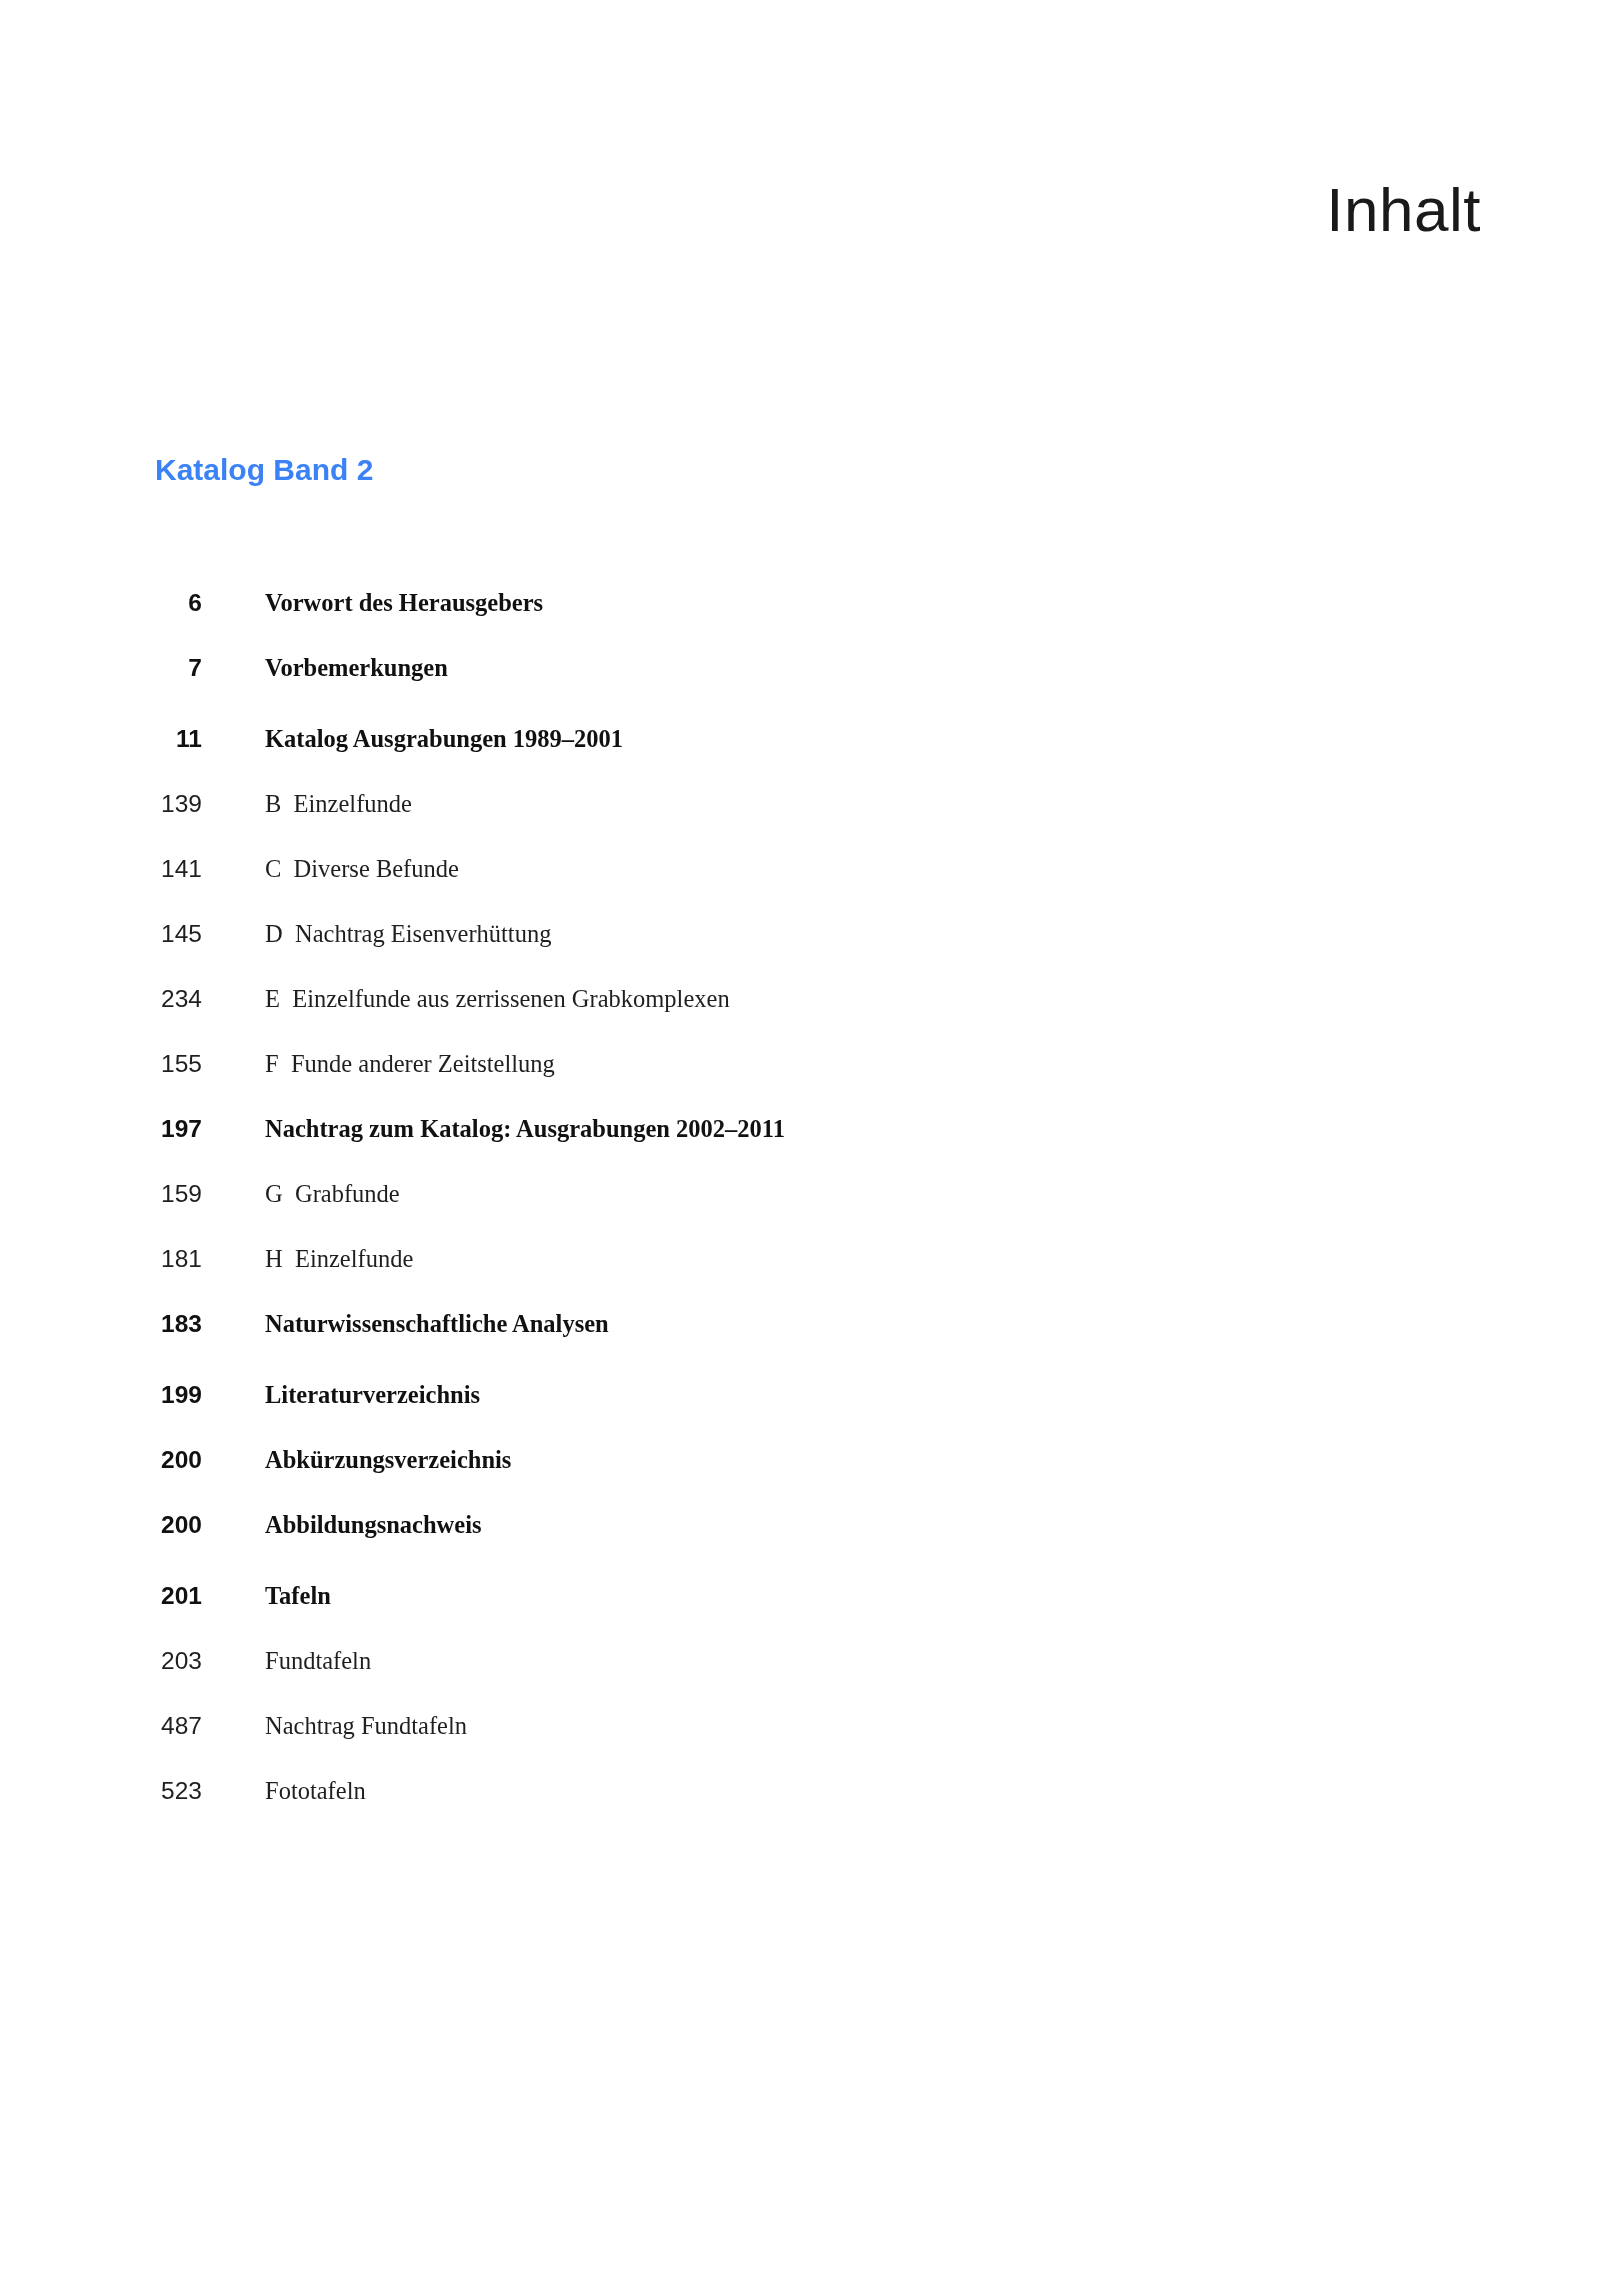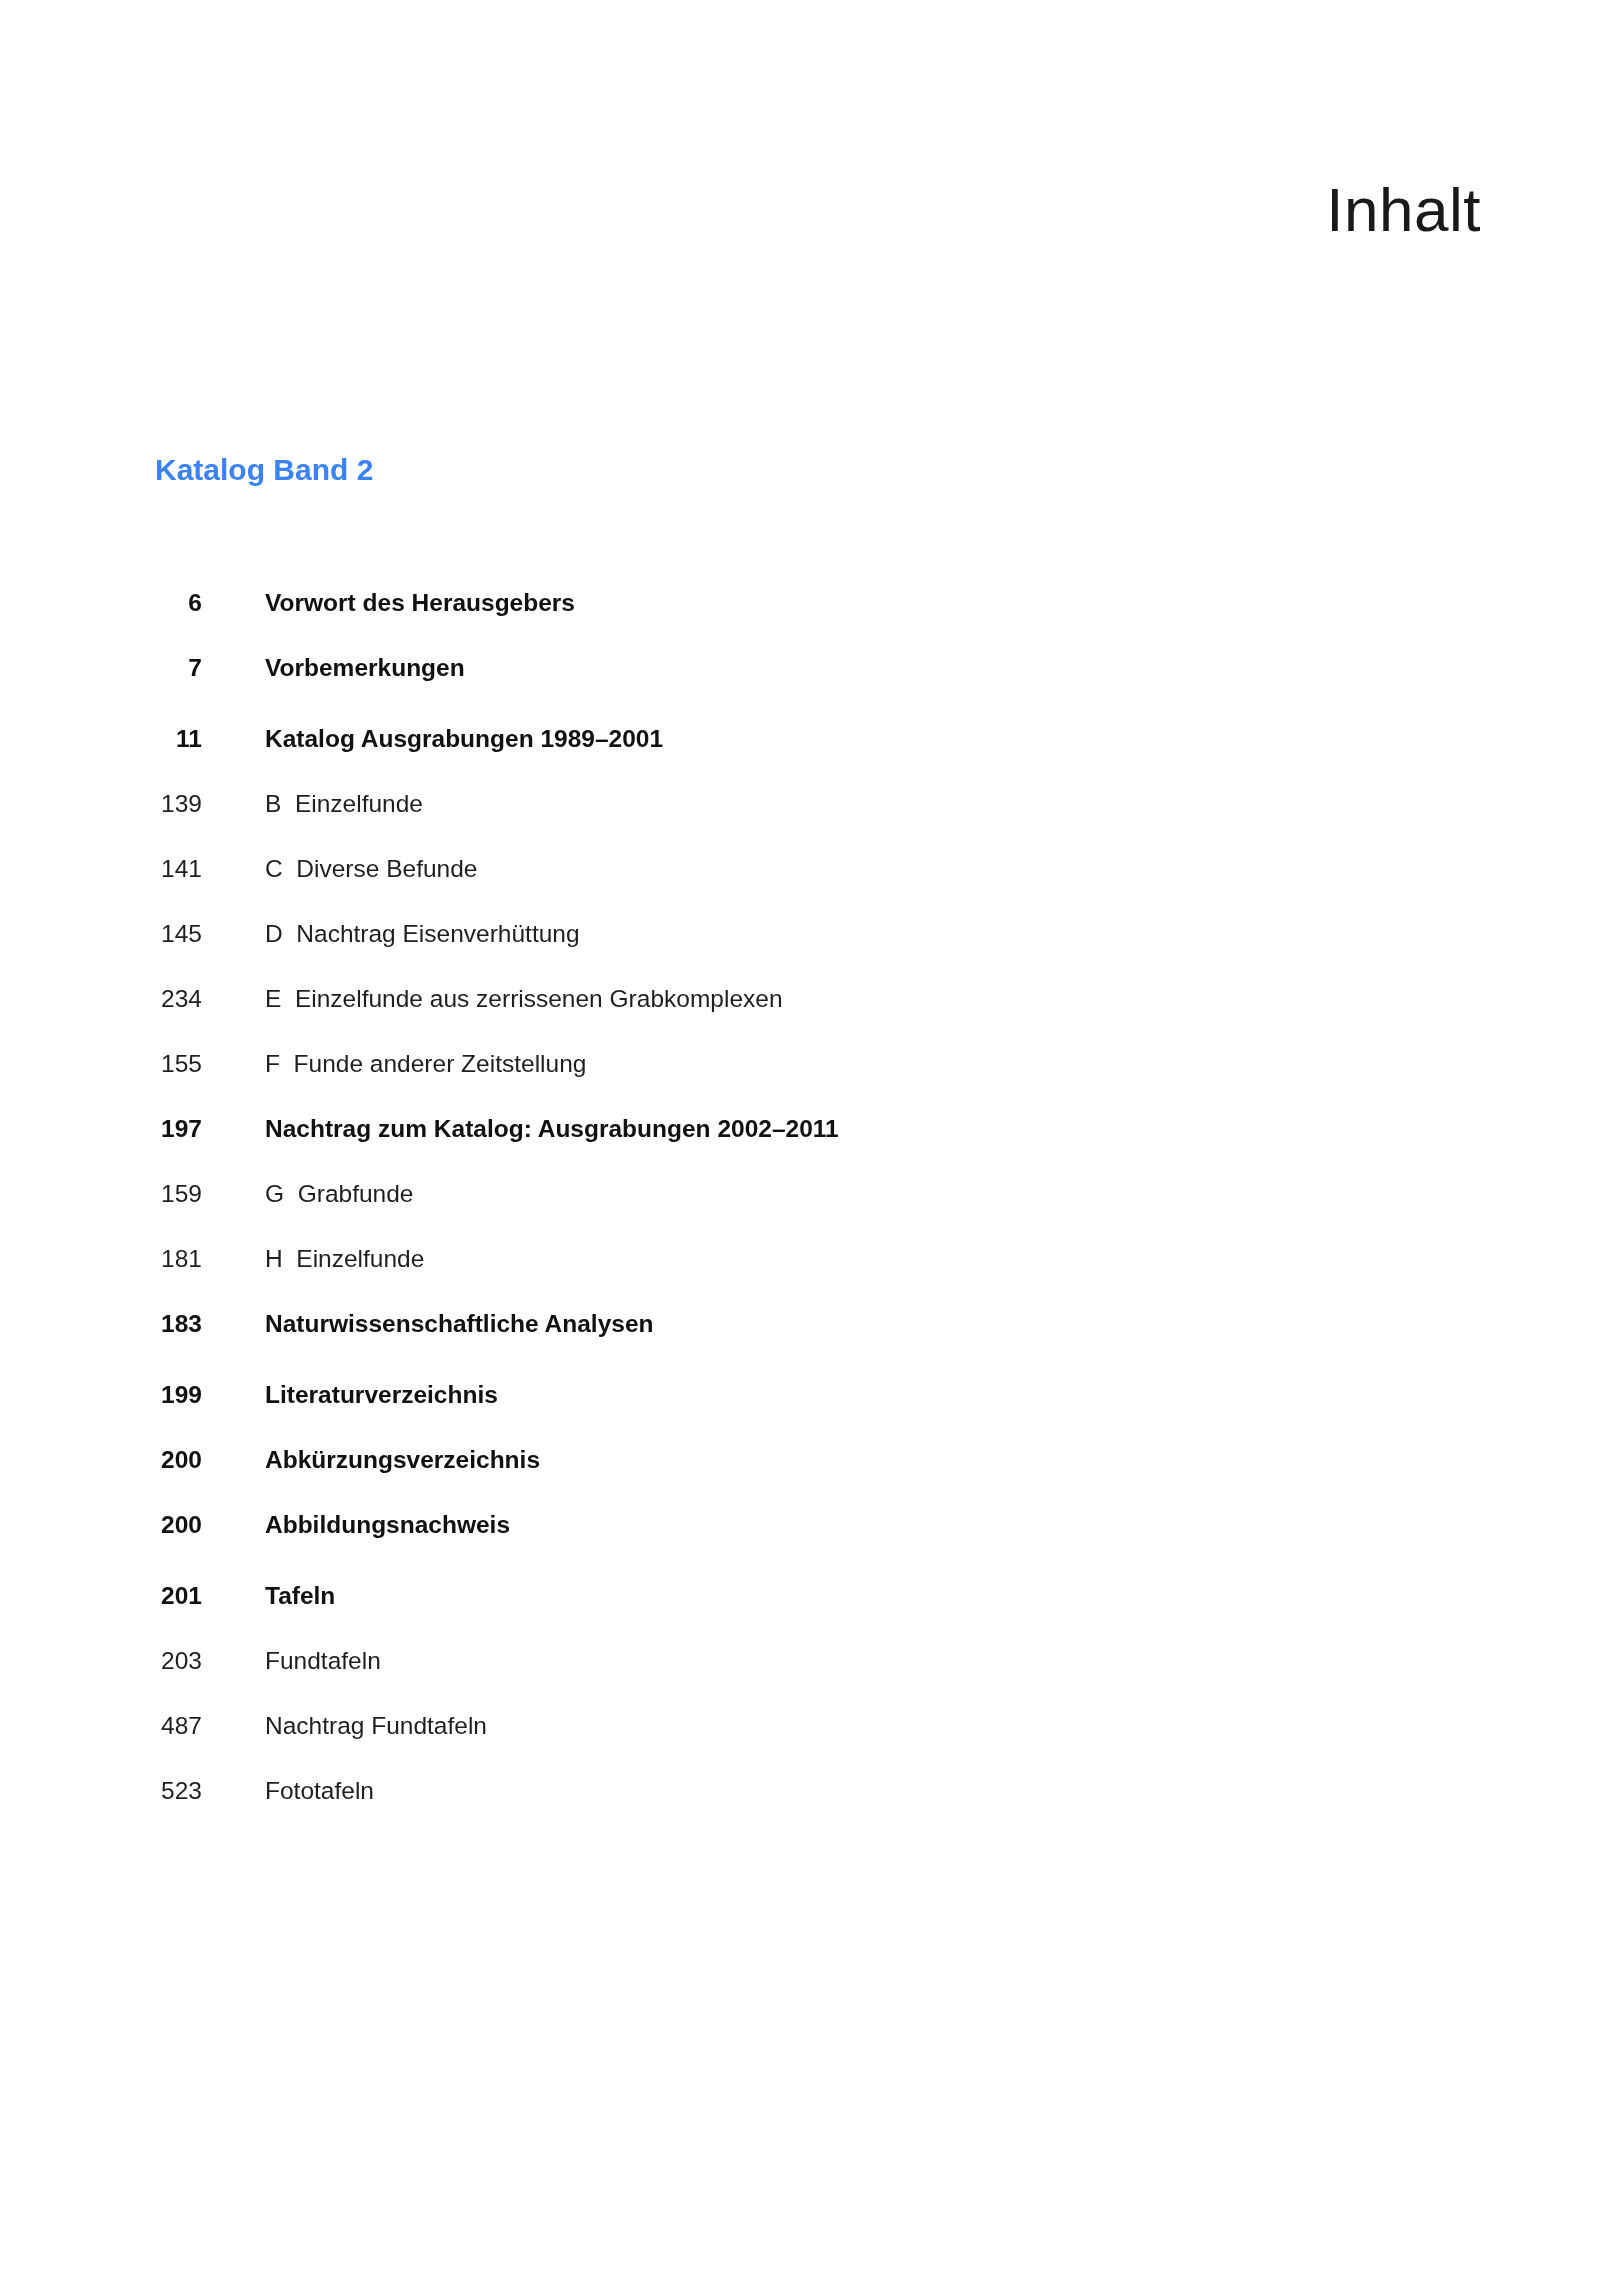--- a/index.html
+++ b/index.html
@@ -56,20 +56,21 @@
     margin-top: 41px;
   }
   .toc-page {
     width: 47px;
     flex: none;
     text-align: right;
   }
   .toc-label {
     margin-left: 63px;
     white-space: pre-wrap;
+    font-family: Liberation Serif, serif;
   }
 </style>
 </head>
 <body>
 
 <div class="page-title">Inhalt</div>
 
 <div class="section-heading">Katalog Band 2</div>
 
 <div class="toc" id="toc-list">

